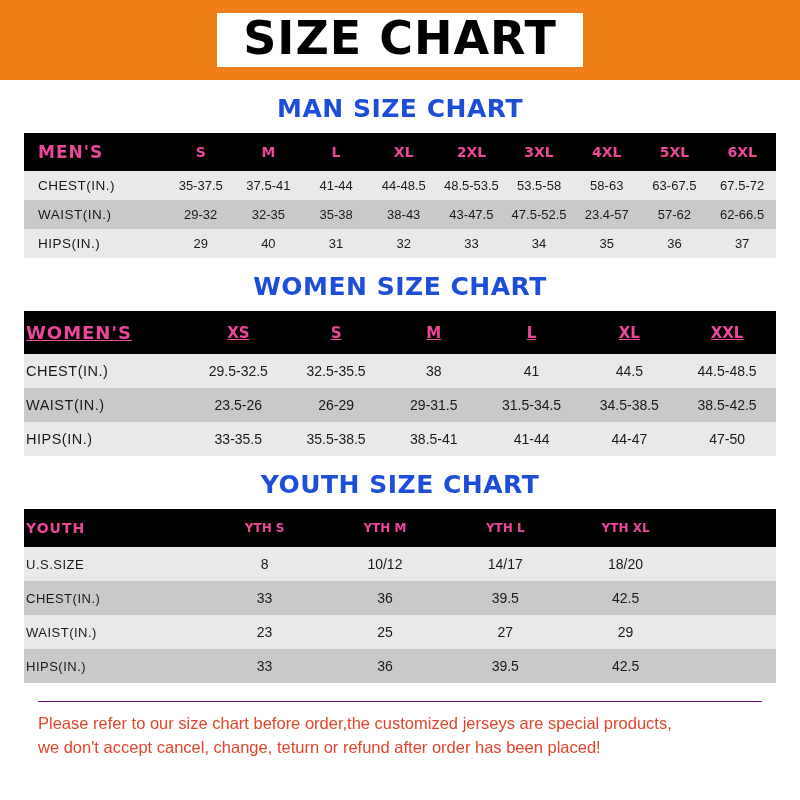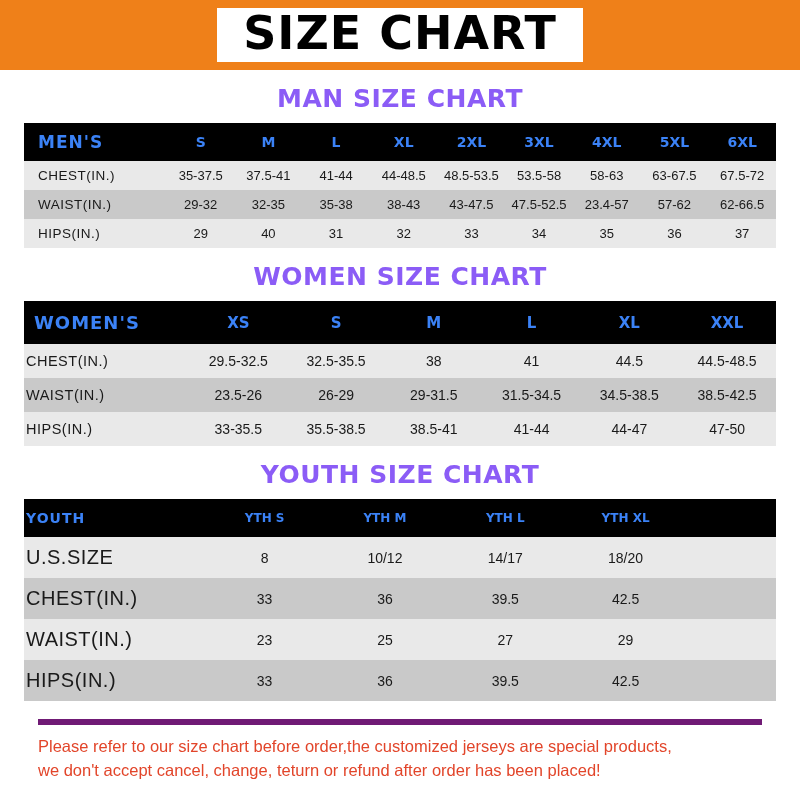--- a/index.html
+++ b/index.html
@@ -11,21 +11,21 @@
     width: 800px;
     height: 800px;
     font-family: "Liberation Sans", sans-serif;
     color: #111111;
     overflow: hidden;
     position: relative;
   }
 
   
   .banner {
-    height: 70px;
+    height: 80px;
     background: #ef8019;
     display: flex;
     align-items: center;
     justify-content: center;
     position: relative;
   }
   .banner .title {
     font-family: "DejaVu Sans", sans-serif;
     font-weight: bold;
     font-size: 46px;
@@ -42,31 +42,31 @@
     padding: 0 24px;
     box-sizing: border-box;
   }
   .section-title {
     text-align: center;
     font-family: "DejaVu Sans", sans-serif;
     font-weight: bold;
     font-size: 25px;
     letter-spacing: 0.5px;
     margin: 14px 0 10px 0;
-    color: #8b5cf6;
+    color: #1d4ed8;
   }
 
   table.size {
     width: 100%;
     border-collapse: collapse;
     table-layout: fixed;
   }
   table.size thead th {
     background: #000000;
-    color: #3b82f6;
+    color: #ec4899;
     font-family: "DejaVu Sans", sans-serif;
     font-weight: bold;
     font-size: 14px;
     padding: 9px 2px;
     text-align: center;
   }
   table.size thead th.lead {
     text-align: left;
     padding-left: 14px;
     font-size: 17px;
@@ -81,34 +81,34 @@
   table.size tbody td.lead {
     text-align: left;
     padding-left: 14px;
     letter-spacing: 0.5px;
     font-size: 13.5px;
   }
   table.size tbody tr.odd td { background: #e9e9e9; }
   table.size tbody tr.even td { background: #c9c9c9; }
 
   
-  #women-table thead th { font-size: 15px; padding: 11px 10px; }
+  #women-table thead th { font-size: 15px; padding: 11px 2px; text-decoration: underline; }
   #women-table thead th.lead { font-size: 18px; }
   #women-table tbody td { font-size: 14px; padding: 9px 2px; }
   #women-table tbody td.lead { font-size: 14.5px; }
 
   #youth-table thead th { font-size: 12px; padding: 11px 2px; }
   #youth-table thead th.lead { font-size: 14px; }
   #youth-table tbody td { font-size: 14px; padding: 9px 2px; }
-  #youth-table tbody td.lead { font-size: 20px; }
+  #youth-table tbody td.lead { font-size: 13px; }
 
   
   .note {
     margin: 18px 14px 0 14px;
-    border-top: 6px solid #701a75;
+    border-top: 1px solid #701a75;
     padding-top: 10px;
     color: #e2452a;
     font-size: 16.5px;
     line-height: 1.45;
     text-align: left;
   }
   .note div { white-space: nowrap; }
 </style>
 </head>
 <body>

